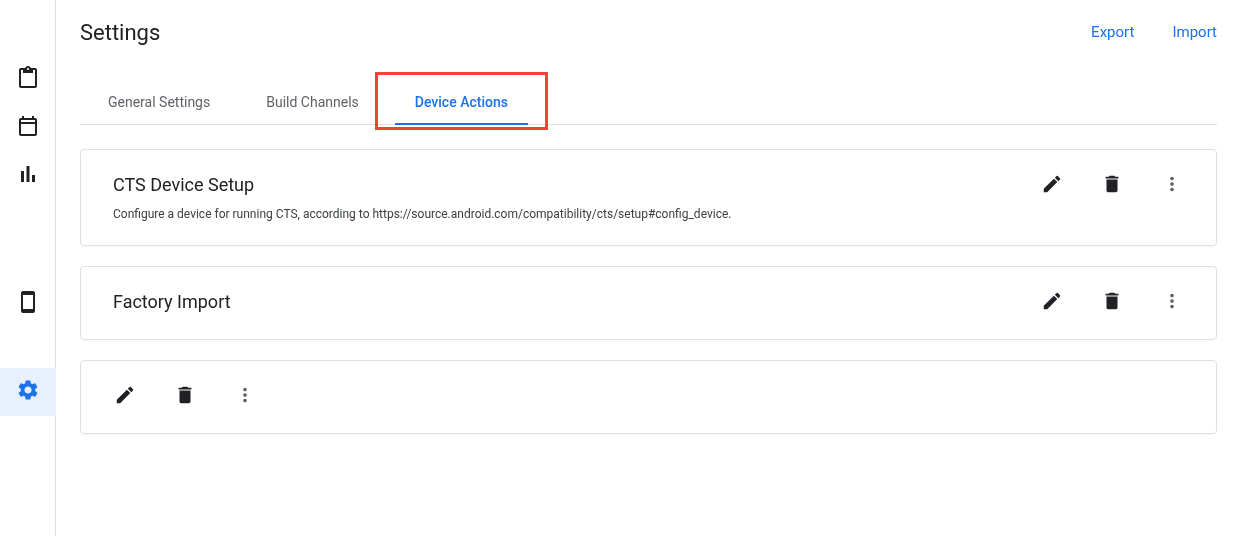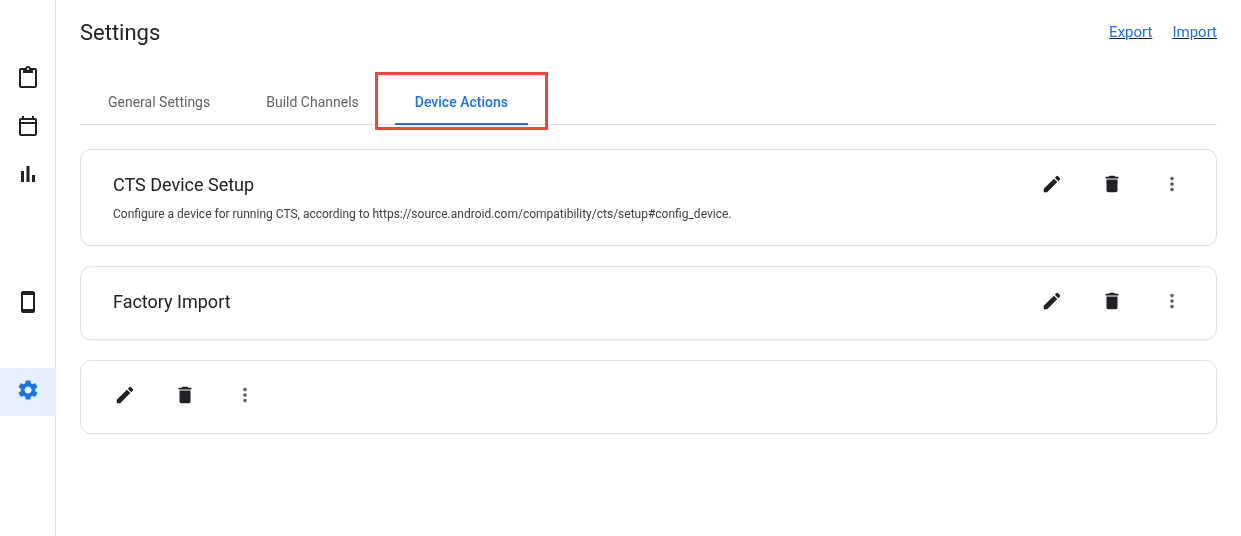--- a/index.html
+++ b/index.html
@@ -53,22 +53,21 @@
       justify-content: space-between;
       height: 64px;
     }
     .page-title {
       font-size: 22px;
       font-weight: 400;
       color: #202124;
     }
     .header-actions {
       display: flex;
-      gap: 20px;
-      text-decoration: underline;
+      gap: 38px;
     }
     .header-link {
       color: #1a73e8;
       font-size: 15px;
       cursor: pointer;
     }
     .tabs {
       display: flex;
       border-bottom: 1px solid #e0e0e0;
       margin-top: 16px;
@@ -97,21 +96,21 @@
     .tab-highlight-box {
       position: absolute;
       border: 3px solid #f44336;
       pointer-events: none;
     }
     .content {
       padding-top: 24px;
     }
     .card {
       border: 1px solid #e0e0e0;
-      border-radius: 11px;
+      border-radius: 4px;
       padding: 24px 32px;
       margin-bottom: 20px;
       display: flex;
       align-items: flex-start;
       justify-content: space-between;
       box-shadow: 0 1px 2px rgba(0,0,0,0.04);
     }
     .card-body { flex: 1; }
     .card-title {
       font-size: 18px;

